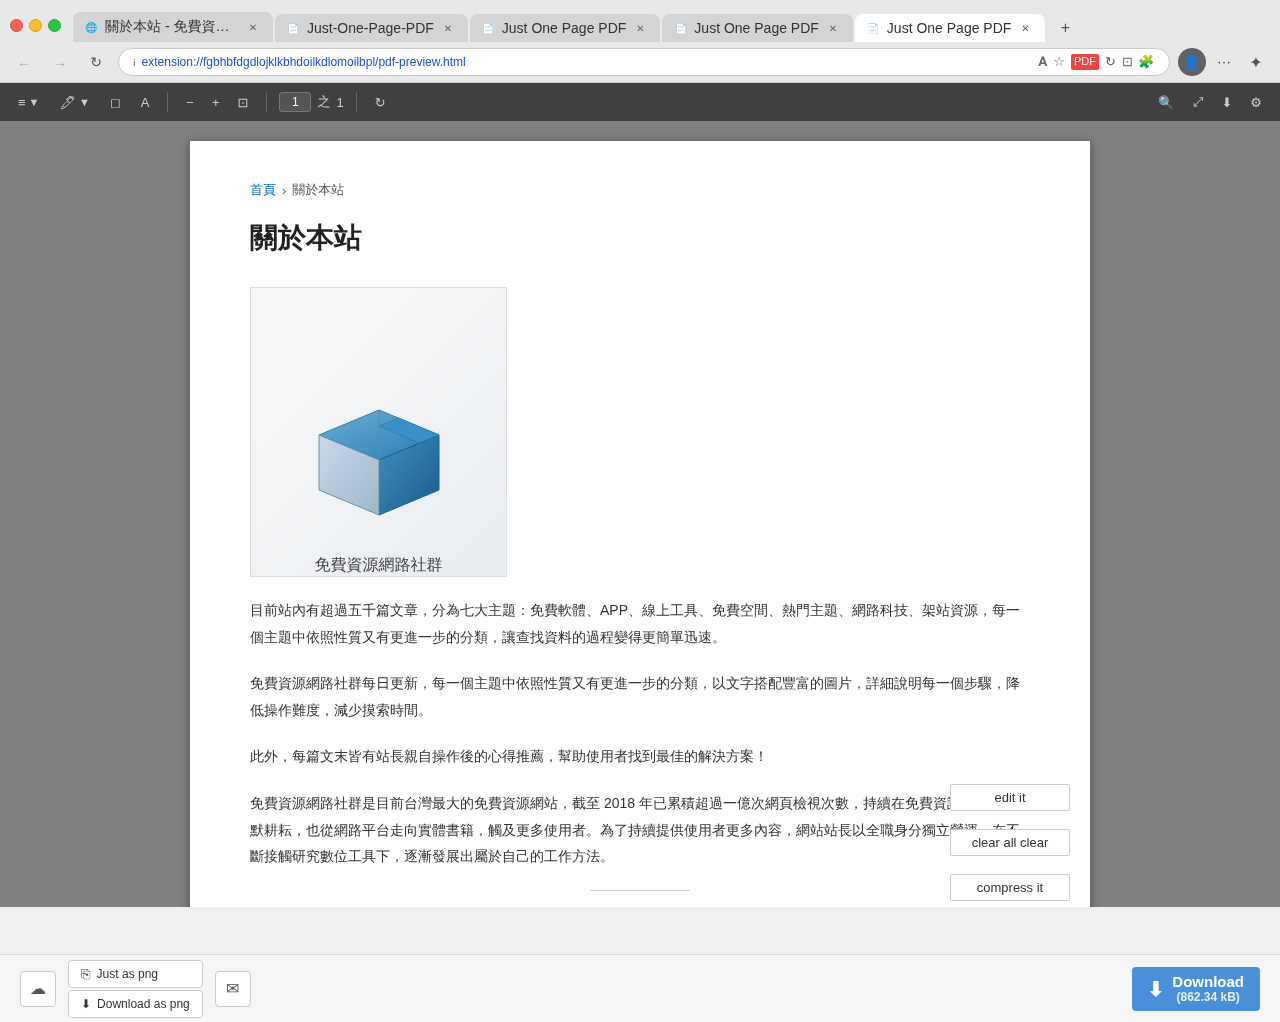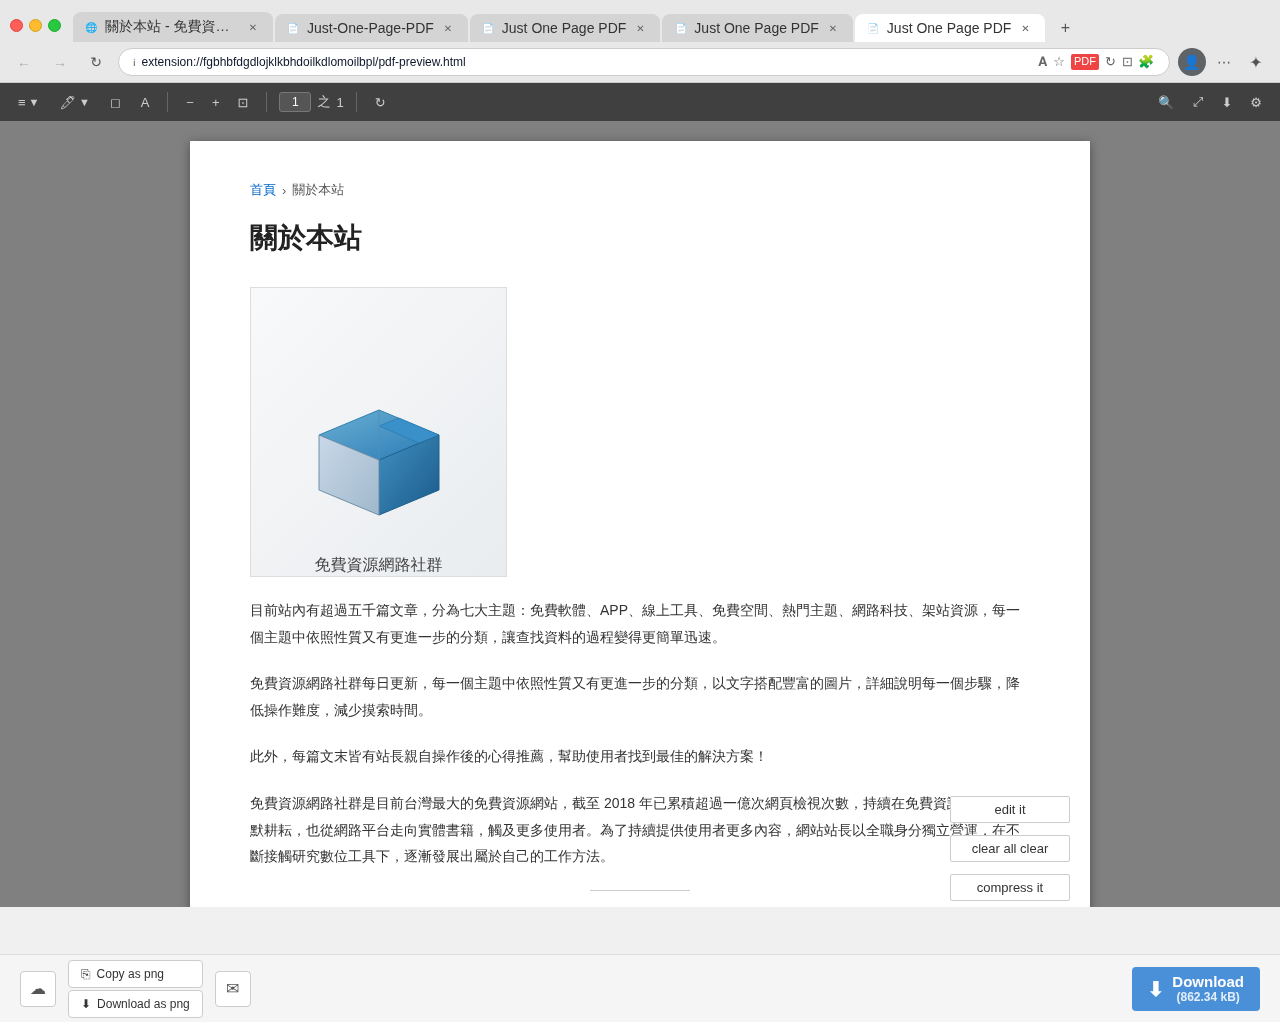--- a/index.html
+++ b/index.html
@@ -123,21 +123,21 @@
       border: 1px solid #ccc;
       border-radius: 20px;
       padding: 5px 14px;
       font-size: 12px;
       color: #333;
       display: flex;
       align-items: center;
       gap: 6px;
     }
     .url-lock { font-size: 10px; color: #555; }
-    .url-text { flex: 1; font-size: 12px; color: #0f172a; }
+    .url-text { flex: 1; font-size: 12px; color: #1d4ed8; }
     .url-icons { display: flex; gap: 6px; color: #666; font-size: 13px; }
     .toolbar-right {
       display: flex;
       align-items: center;
       gap: 4px;
     }
     .toolbar-btn {
       width: 28px;
       height: 28px;
       display: flex;
@@ -300,21 +300,21 @@
       margin: 10px auto 20px;
     }
 
     
     .action-buttons {
       position: absolute;
       right: 20px;
       bottom: 100px;
       display: flex;
       flex-direction: column;
-      gap: 12px;
+      gap: 18px;
     }
     .action-btn {
       background: #fff;
       border: 1px solid #ccc;
       border-radius: 2px;
       padding: 5px 14px;
       font-size: 13px;
       color: #333;
       cursor: pointer;
       text-align: center;
@@ -577,21 +577,21 @@
   </div>
 </div>
 
 <div class="bottom-bar">
   <div class="bottom-icon-btn">
     <span>☁</span>
   </div>
   <div class="png-buttons">
     <button class="copy-as-png-btn">
       <span>⎘</span>
-      <span>Copy as png</span>
+      <span>Just as png</span>
     </button>
     <button class="download-as-png-btn">
       <span>⬇</span>
       <span>Download as png</span>
     </button>
   </div>
   <div class="bottom-icon-btn">
     <span>✉</span>
   </div>
   <div class="bottom-right">

